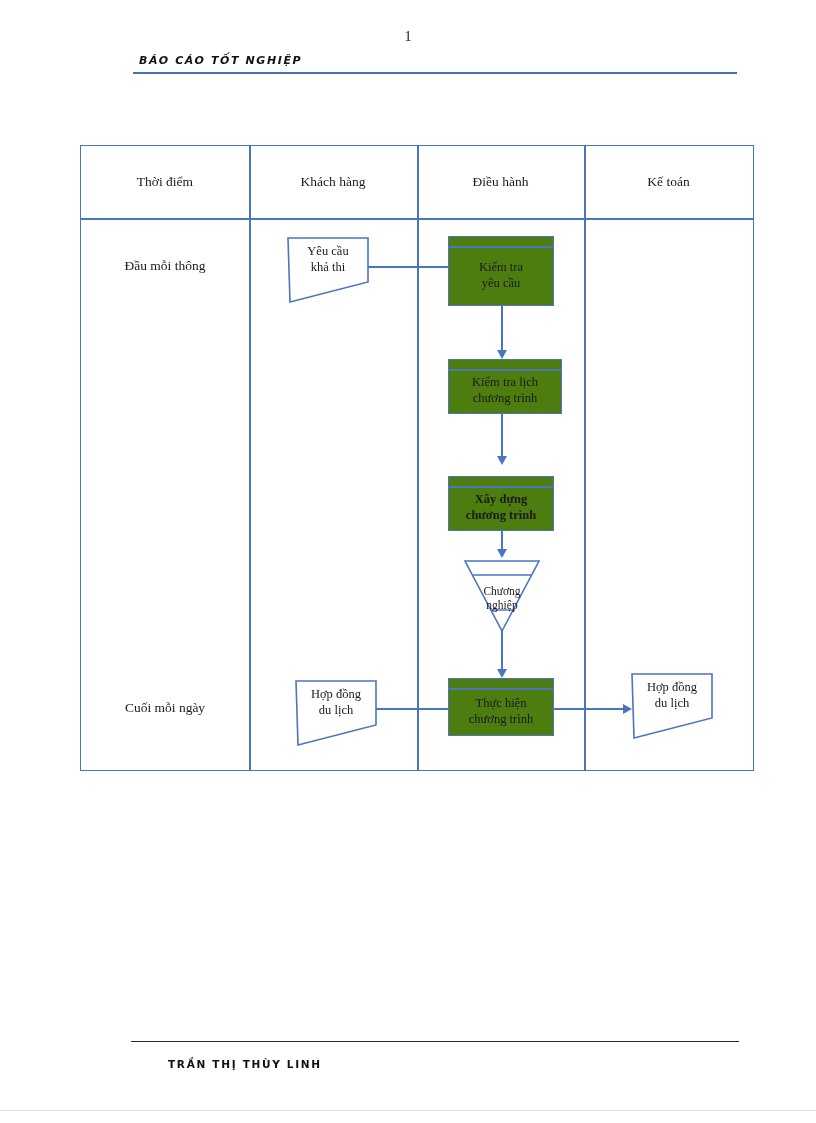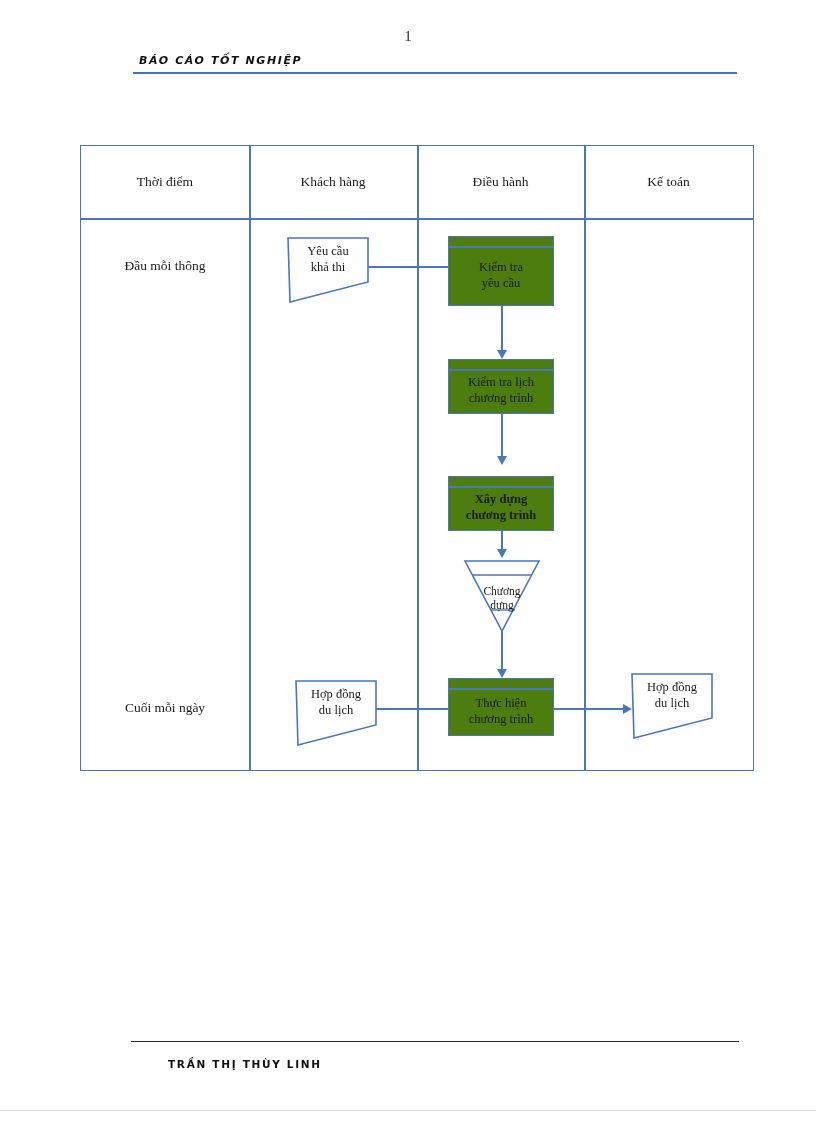--- a/index.html
+++ b/index.html
@@ -280,21 +280,21 @@
     </div>
 
     <div class="shape process" style="left:367px; top:90px; width:106px; height:70px;">
       <div class="bar"></div>
       <div class="shape-text">
         <span>Kiểm tra</span>
         <span>yêu cầu</span>
       </div>
     </div>
 
-    <div class="shape process" style="left:367px; top:213px; width:106px; height:55px;">
+    <div class="shape process" style="left:367px; top:213px; width:114px; height:55px;">
       <div class="bar"></div>
       <div class="shape-text">
         <span>Kiểm tra lịch</span>
         <span>chương trình</span>
       </div>
     </div>
 
     <div class="shape process" style="left:367px; top:330px; width:106px; height:55px;font-weight:bold;">
       <div class="bar"></div>
       <div class="shape-text">
@@ -304,21 +304,21 @@
     </div>
 
     <div class="shape tri" style="left:382px; top:412px; width:78px; height:76px;">
       <svg width="78" height="76" viewBox="0 0 78 76">
         <polygon points="2,3 76,3 39,73" fill="#ffffff" stroke="#4a76be" stroke-width="1.6" stroke-linejoin="miter"></polygon>
         <line x1="10" y1="17" x2="68" y2="17" stroke="#4a76be" stroke-width="1.4"></line>
         <line x1="27" y1="52" x2="52" y2="52" stroke="#4a76be" stroke-width="1.4"></line>
       </svg>
       <div class="shape-text" style="height:52px; top:14px; font-size:11.5px;">
         <span>Chương</span>
-        <span>dựng</span>
+        <span>nghiệp</span>
       </div>
     </div>
 
     <div class="shape process" style="left:367px; top:532px; width:106px; height:58px;padding-left:28px;">
       <div class="bar"></div>
       <div class="shape-text">
         <span>Thực hiện</span>
         <span>chương trình</span>
       </div>
     </div>

